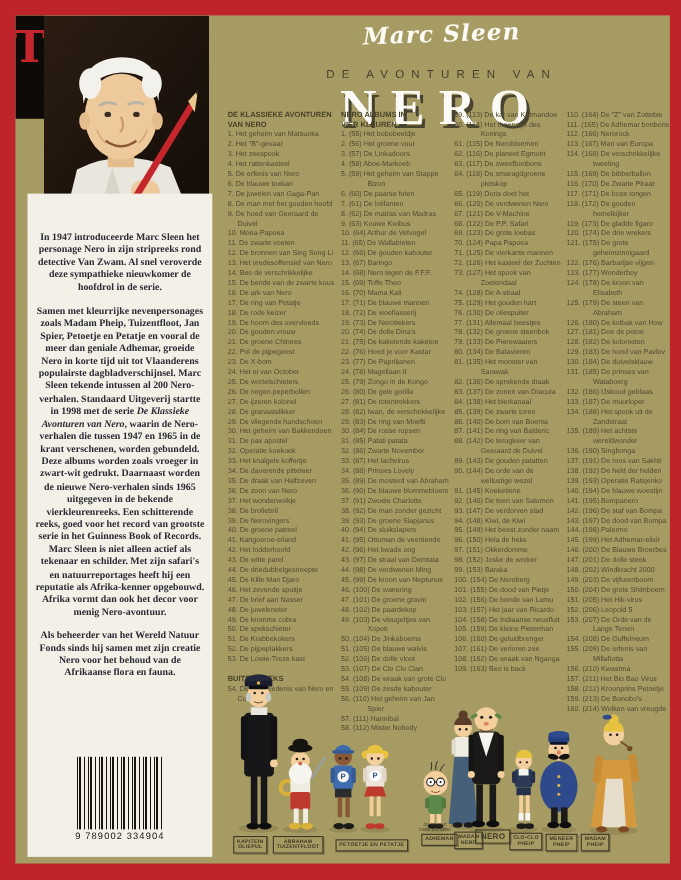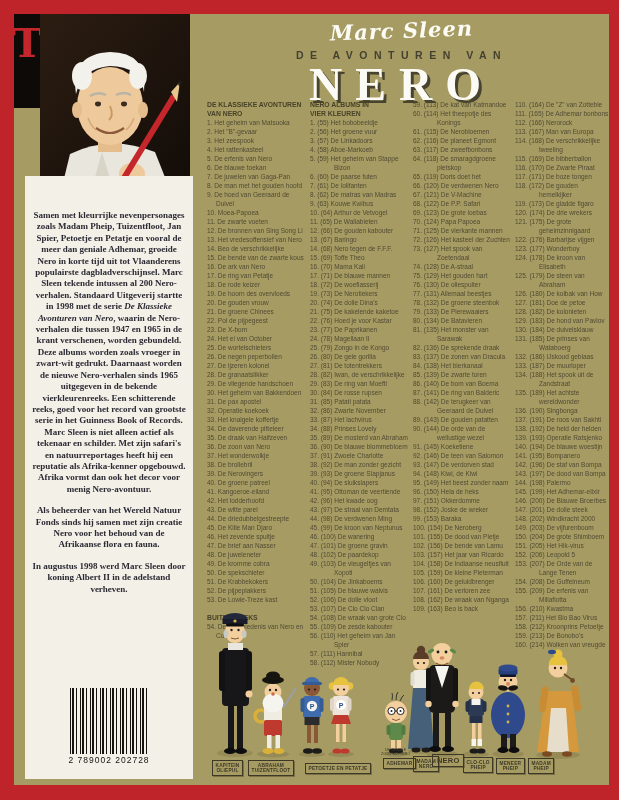--- a/index.html
+++ b/index.html
@@ -9,21 +9,21 @@
 
   
   .corner-strip{position:absolute;left:0;top:0;width:26px;height:94px;background:#0d0a08;
     display:flex;align-items:flex-start;justify-content:center;}
   .corner-strip span{font-family:"DejaVu Serif",serif;font-weight:bold;font-size:40px;color:#c5262b;line-height:58px;}
 
   
   .header{position:absolute;left:190px;top:0;width:395px;text-align:center;}
   .signature{font-family:"DejaVu Serif",serif;font-style:italic;font-weight:bold;font-size:21px;
     color:#fcfbf4;transform:rotate(-2deg);letter-spacing:1px;margin-top:4px;}
-  .tagline{font-size:10.5px;font-weight:bold;letter-spacing:6.5px;color:#454130;margin-top:6px;}
+  .tagline{font-size:10.5px;font-weight:normal;letter-spacing:6.5px;color:#454130;margin-top:19px;}
   .nero-title{font-family:"Liberation Serif",serif;font-weight:bold;font-size:46px;letter-spacing:13px;
     color:#fbfaf5;text-shadow:3px 3px 0 #47432f;line-height:46px;margin-top:1px;}
 
   
   .photo{position:absolute;left:26px;top:0;width:150px;height:181px;}
 
   
   .panel{position:absolute;left:11px;top:162px;width:168px;height:603px;background:#f3f0e8;}
   .bio{position:absolute;left:7px;right:7px;top:34px;text-align:center;
     font-family:"Liberation Serif",serif;font-weight:bold;font-size:9px;line-height:11.4px;color:#2b2a33;}
@@ -100,27 +100,27 @@
     </svg>
 
     <div class="header">
       <div class="signature">Marc Sleen</div>
       <div class="tagline">DE AVONTUREN VAN</div>
       <div class="nero-title">NERO</div>
     </div>
 
     <div class="panel">
       <div class="bio">
+        <p><span>In 1947 introduceerde Marc Sleen het personage Nero in zijn stripreeks rond detective Van Zwam. Al snel veroverde deze sympathieke nieuwkomer de hoofdrol in de serie.</span></p>
         <p><span>Samen met kleurrijke nevenpersonages zoals Madam Pheip, Tuizentfloot, Jan Spier, Petoetje en Petatje en vooral de meer dan geniale Adhemar, groeide Nero in korte tijd uit tot Vlaanderens populairste dagbladverschijnsel. Marc Sleen tekende intussen al 200 Nero-verhalen. Standaard Uitgeverij startte in 1998 met de serie </span><i>De Klassieke Avonturen van Nero</i><span>, waarin de Nero-verhalen die tussen 1947 en 1965 in de krant verschenen, worden gebundeld. Deze albums worden zoals vroeger in zwart-wit gedrukt. Daarnaast worden de nieuwe Nero-verhalen sinds 1965 uitgegeven in de bekende vierkleurenreeks. Een schitterende reeks, goed voor het record van grootste serie in het Guinness Book of Records. Marc Sleen is niet alleen actief als tekenaar en schilder. Met zijn safari's en natuurreportages heeft hij een reputatie als Afrika-kenner opgebouwd. Afrika vormt dan ook het decor voor menig Nero-avontuur.</span></p>
         <p><span>Als beheerder van het Wereld Natuur Fonds sinds hij samen met zijn creatie Nero voor het behoud van de Afrikaanse flora en fauna.</span></p>
-        <p><span>In augustus 1998 werd Marc Sleen door koning Albert II in de adelstand verheven.</span></p>
       </div>
       <div class="barcode-wrap">
         <div class="barcode"></div>
-        <div class="barcode-digits">2 789002 202728</div>
+        <div class="barcode-digits">9 789002 334904</div>
       </div>
     </div>
 
     <div class="col" id="col1">
       <div class="hdr">
         <div>DE KLASSIEKE AVONTUREN</div>
         <div>VAN NERO</div>
       </div>
       <div>
           <div class="li">1. Het geheim van Matsuoka</div>

